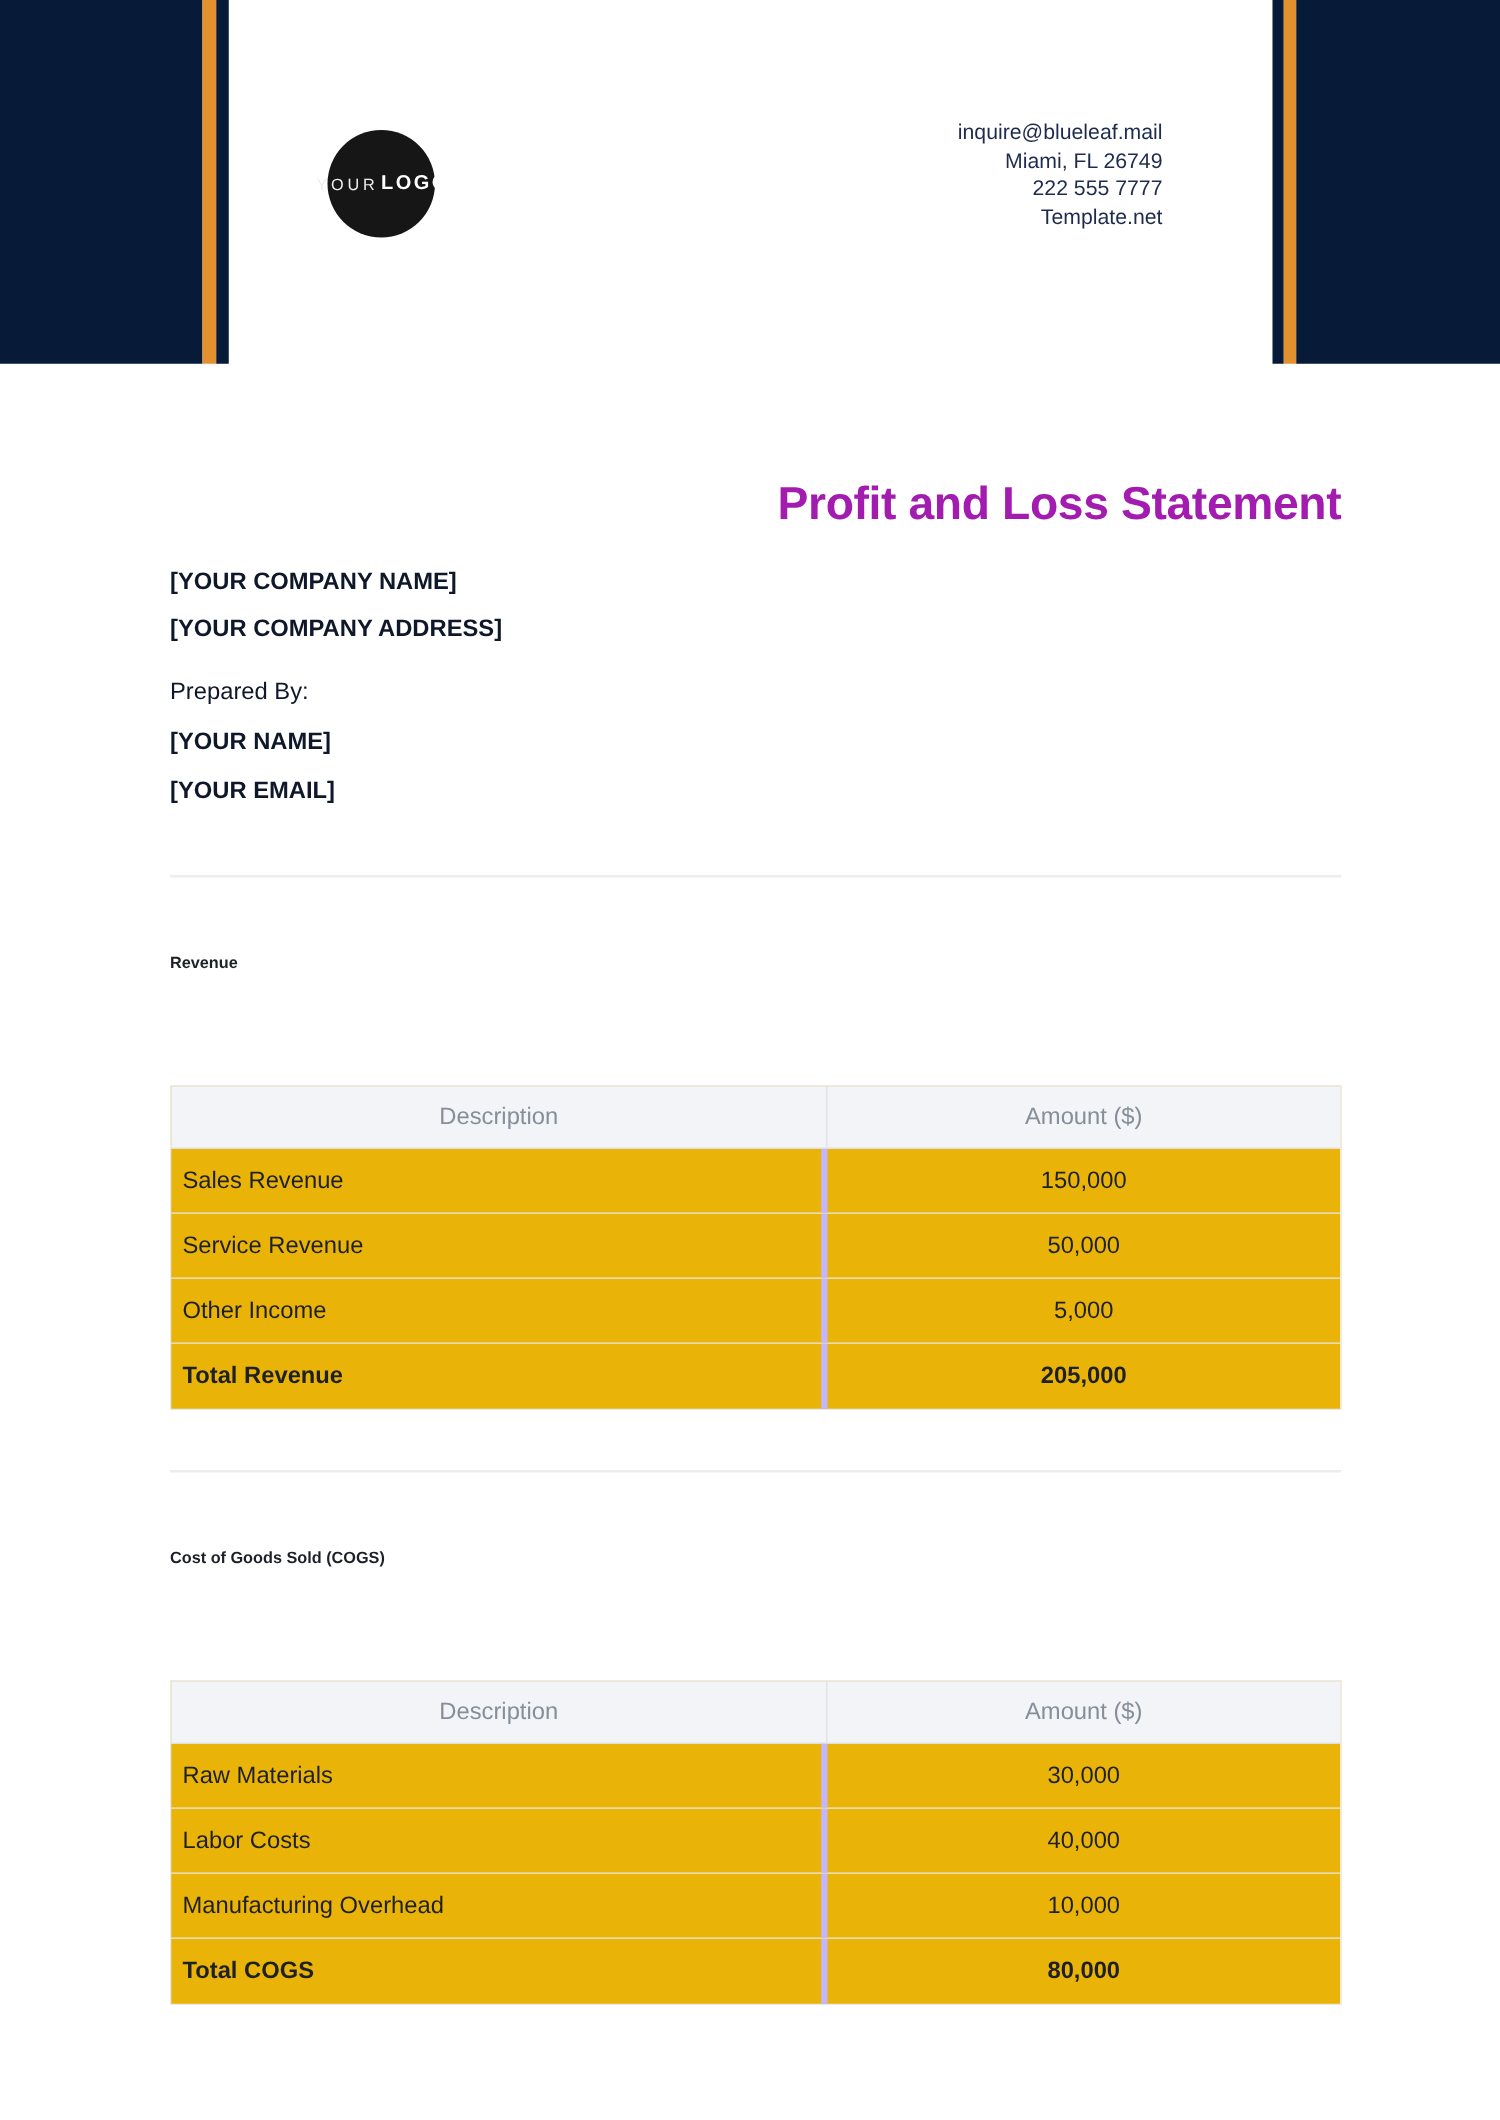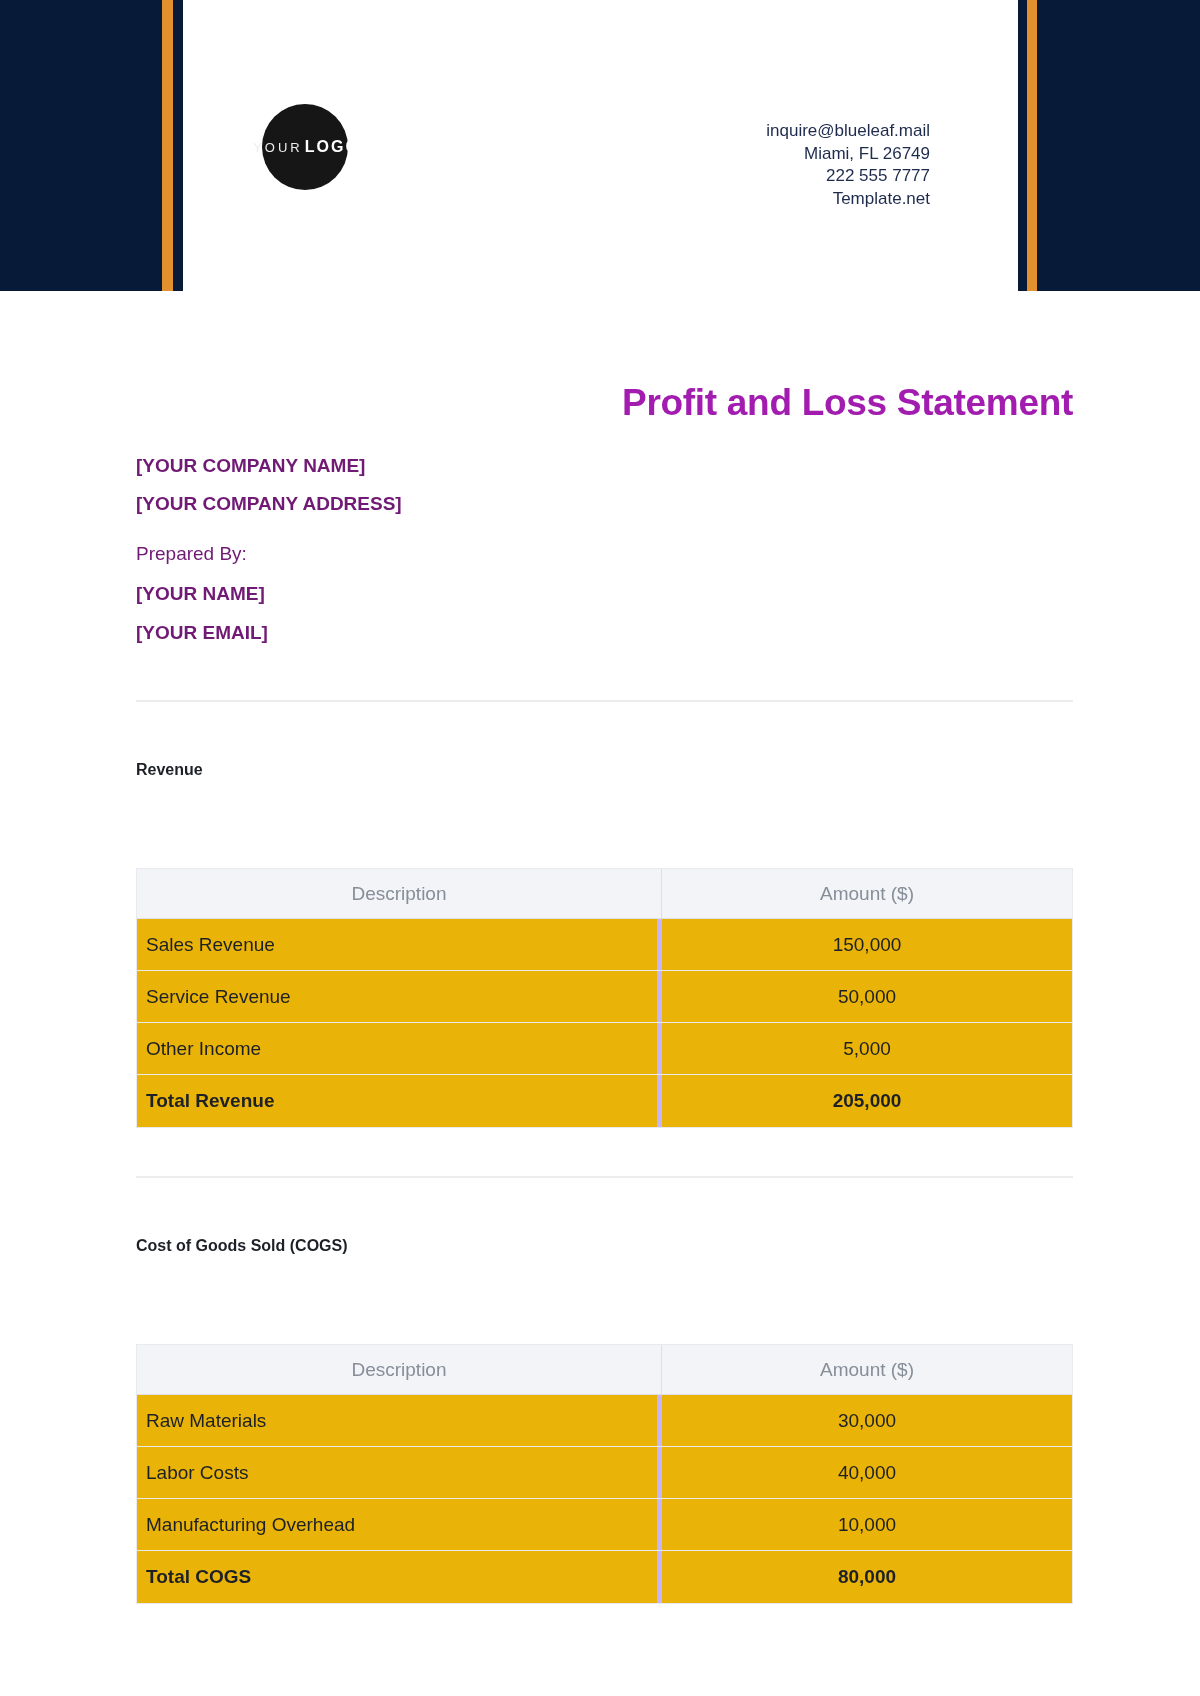--- a/index.html
+++ b/index.html
@@ -30,45 +30,45 @@
   .logo-circle {
     position: absolute; left: 262px; top: 104px;
     width: 86px; height: 86px; border-radius: 50%;
     background: #161616; color: #ffffff;
     display: flex; align-items: center; justify-content: center;
   }
   .logo-your { font-size: 13px; font-weight: 400; letter-spacing: 3px; margin-left: 3px; color: #ededed; line-height: 17px; }
   .logo-logo { font-size: 16px; font-weight: 700; letter-spacing: 2px; margin-left: 2px; line-height: 20px; }
 
   .contact {
-    position: absolute; top: 120px; right: 270px;
+    position: absolute; top: 95px; right: 270px;
     text-align: right; color: #1e2b4d;
     font-size: 17px; line-height: 22.5px;
   }
 
   
   .content { padding: 0 127px 0 136px; }
   .title {
     margin-top: 89px;
     text-align: right;
     font-size: 37px; line-height: 46px; font-weight: 700;
     color: #a21caf; letter-spacing: -0.3px;
   }
   .info { margin-top: 26px; }
-  .info .line { font-size: 19px; line-height: 28px; color: #701a75; }
+  .info .line { font-size: 19px; line-height: 28px; color: #0f172a; }
   .info .bold { font-weight: 700; }
   .line.company-address { margin-top: 10px; }
   .line.prepared { margin-top: 22px; font-weight: 400; }
   .line.preparer-name { margin-top: 12px; }
   .line.preparer-email { margin-top: 11px; }
 
   .divider { border: none; height: 2px; background: #ecedef; margin-top: 53px; }
   #sections .section:nth-child(2) .divider { margin-top: 48px; }
 
-  .section-heading { font-size: 16px; line-height: 28px; font-weight: 700; color: #1d2127; margin-top: 54px; }
+  .section-heading { font-size: 13px; line-height: 28px; font-weight: 700; color: #1d2127; margin-top: 54px; }
 
   .table { margin-top: 84px; border: 1px solid #e8eaee; background: #eab308; }
   .thead {
     display: flex; height: 50px;
     background: #f2f4f7; color: #868e99;
     border-bottom: 1px solid #dee0e5;
   }
   .th { display: flex; align-items: center; justify-content: center; font-size: 19px; }
   .th.desc { width: 525px; border-right: 1px solid #dddfe4; }
   .th.amt  { flex: 1; }

